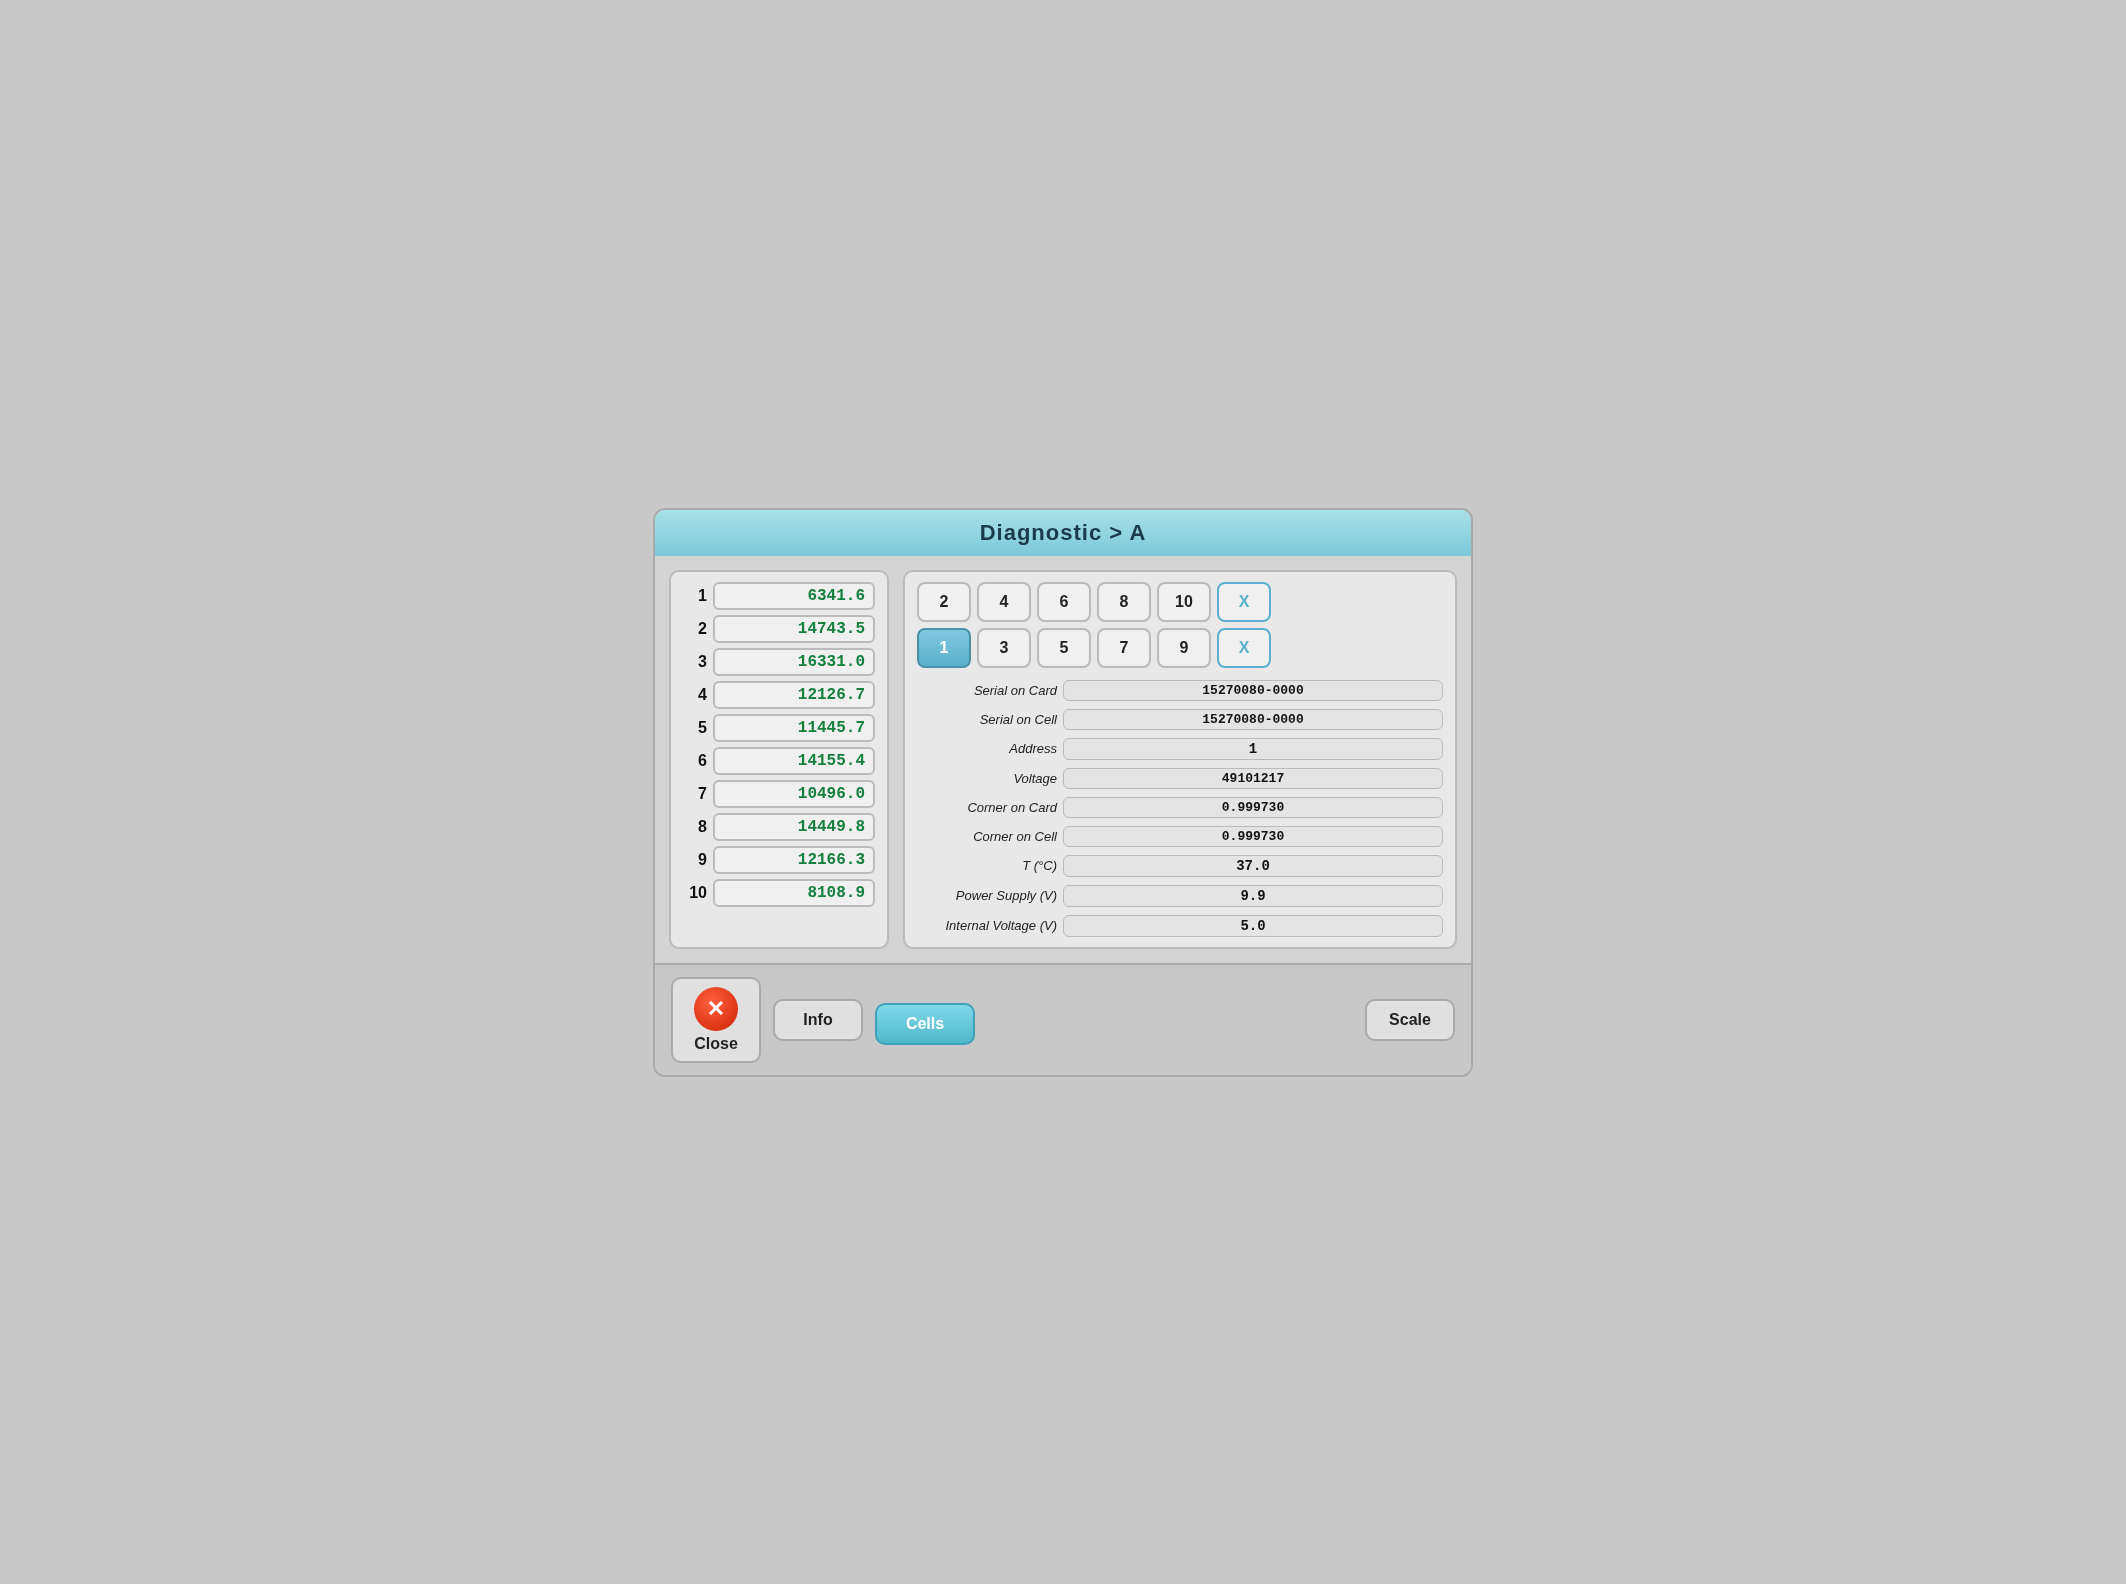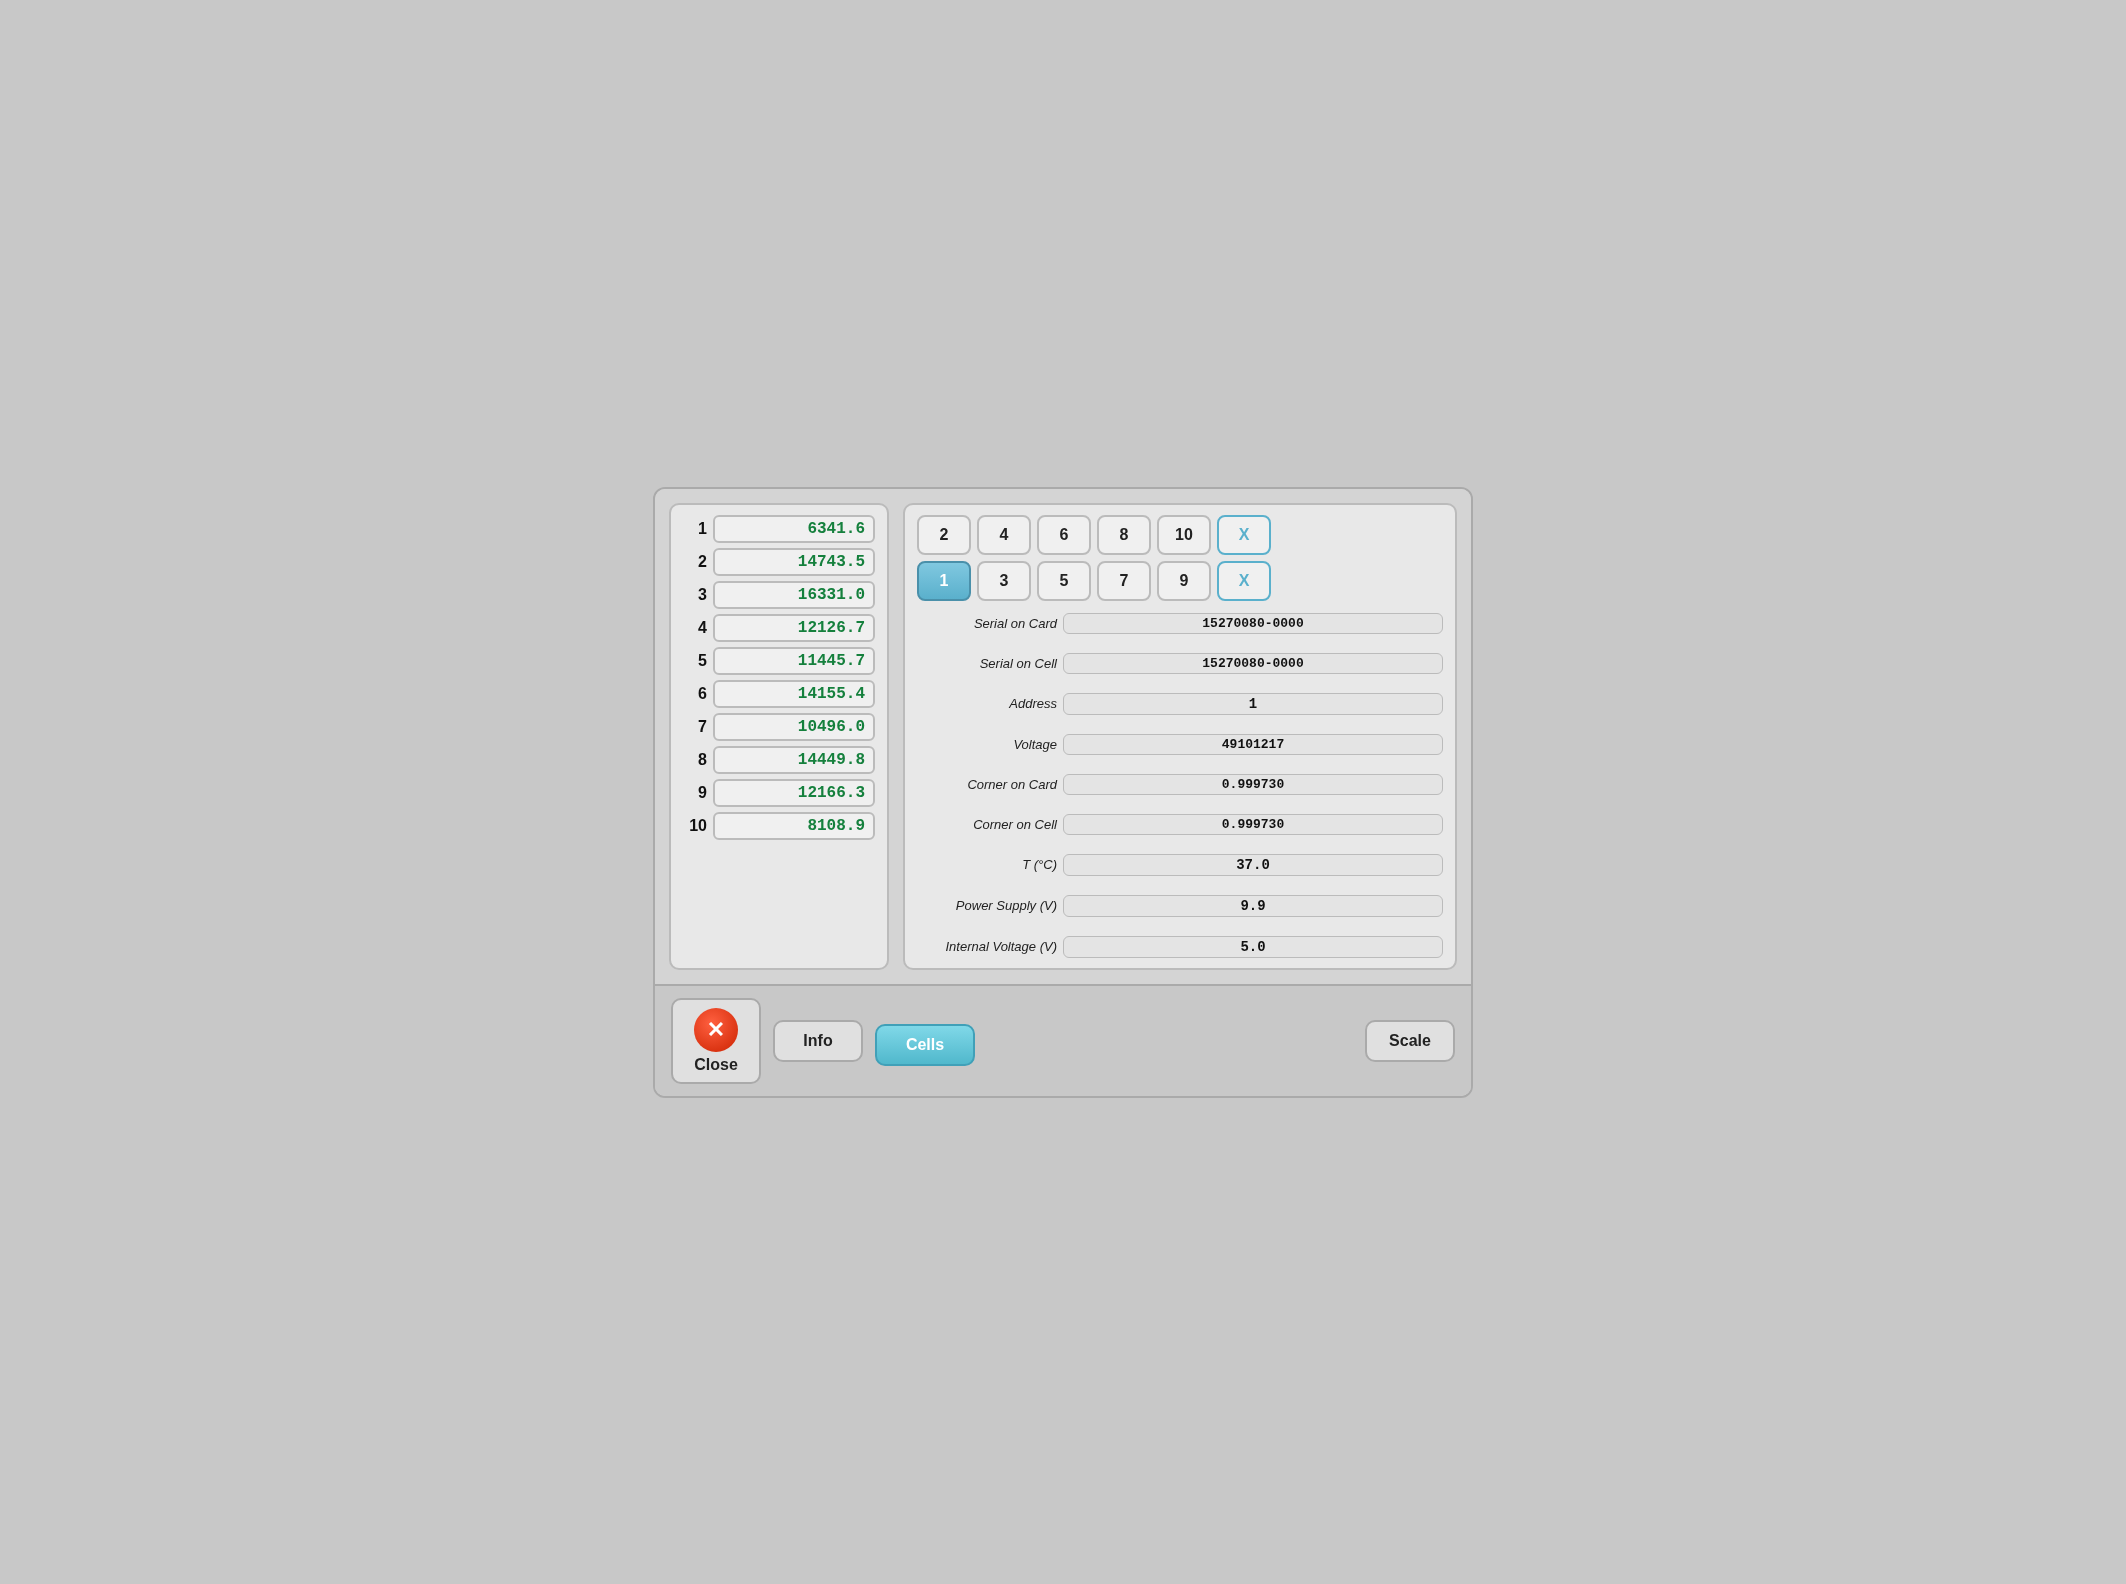--- a/index.html
+++ b/index.html
@@ -127,21 +127,21 @@
     .cell-btn.x-btn {
       color: #5ab0cc;
       background: #f0f0f0;
       border-color: #5ab0cc;
     }
 
     
     .info-section {
       display: flex;
       flex-direction: column;
-      gap: 19px;
+      gap: 8px;
     }
 
     .info-row {
       display: flex;
       align-items: center;
       gap: 6px;
     }
 
     .info-label {
       font-size: 13px;
@@ -221,20 +221,23 @@
       margin-top: 8px;
     }
 
     .spacer { flex: 1; }
   </style>
 </head>
 <body>
 
 <div class="main-window">
 
+  <div class="title-bar">
+    <span>Diagnostic &gt; A</span>
+  </div>
 
   <div class="content-area">
 
     <div class="left-panel" id="left-panel-container">
     <div class="channel-row">
           <span class="channel-label">1</span>
           <div class="channel-value">6341.6</div>
         </div>
         <div class="channel-row">
           <span class="channel-label">2</span>

